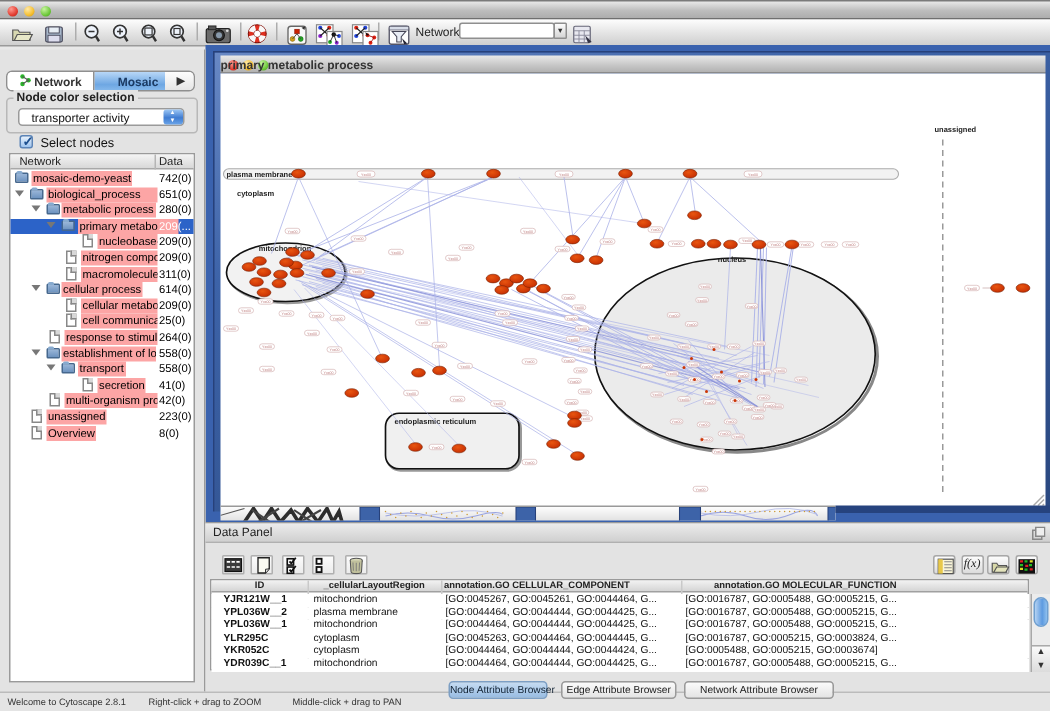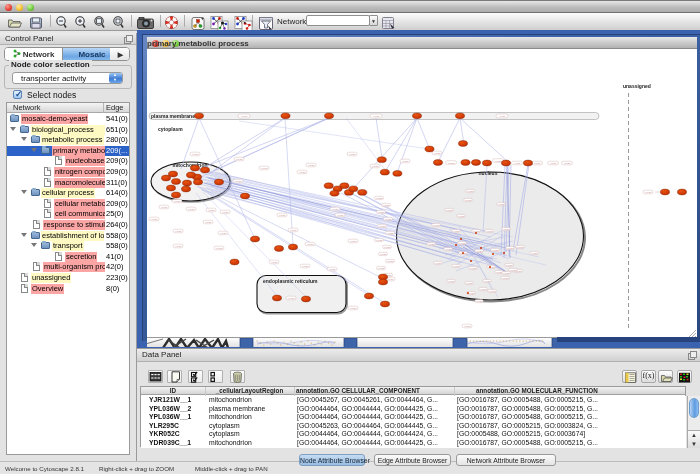--- a/index.html
+++ b/index.html
@@ -47,21 +47,21 @@
 #treebox { left:6px; top:69px; width:124px; height:353px; background:#fff; border:1px solid #9a9a9a; }
 #treehead { position:absolute; left:0; top:0; width:122px; height:10px;
   background:linear-gradient(#f4f4f4,#d8d8d8); border-bottom:1px solid #a8a8a8; }
 #treehead .h1 { position:absolute; left:6px; top:0px; font-size:7.5px; color:#222; }
 #treehead .h2 { position:absolute; left:99px; top:0px; font-size:7.5px; color:#222; }
 #treehead .hd { position:absolute; left:96px; top:0; width:1px; height:10px; background:#b5b5b5; }
 .trow { position:absolute; left:0; width:122px; height:10px; font-size:7.5px; color:#000; white-space:nowrap; }
 .trow .lbl { position:absolute; top:0; height:10px; line-height:10px; padding:0 1px; overflow:hidden; }
 .trow .cnt { position:absolute; left:99px; top:0; line-height:10px; }
 .grn { background:#fca5a5; }
-.red { background:#fef9c3; }
+.red { background:#fca5a5; }
 .sel { background:#2c63c8; }
 .sel .cnt { color:#fff; }
 .arr { position:absolute; top:2px; width:0; height:0; border-left:3.2px solid transparent; border-right:3.2px solid transparent; border-top:4.5px solid #777; }
 .fold { position:absolute; top:1px; width:9px; height:7px; background:linear-gradient(#9ab6d8,#6d93c0); border:1px solid #46688e; border-radius:1px; }
 .fold:before { content:""; position:absolute; left:0px; top:-2px; width:4px; height:2px; background:#87aacf; border-radius:1px 1px 0 0; }
 .file { position:absolute; top:0px; width:7px; height:9px; background:#fff; border:1px solid #888; }
 .file:before { content:""; position:absolute; right:-1px; top:-1px; width:3px; height:3px; background:#d8d8d8; border-left:1px solid #888; border-bottom:1px solid #888; }
 
 #mdi { left:137px; top:30px; width:563px; height:318px; background:#3a62ae; }
 
@@ -201,27 +201,20 @@
 <path d="M382.5 7.5 L393.5 7.5 M386 7.5 L386 15.5 M389.5 7.5 L389.5 15.5 M382.5 10.5 L393.5 10.5 M382.5 13 L393.5 13" stroke="#889" stroke-width="0.6"></path>
 <path d="M390 10.5 L394.5 15 L392 15.7 Z" fill="#334"></path>
 </g>
 </svg>
   <span class="abs" id="searchlbl">Network:</span>
   <div class="abs" id="searchbox"></div>
   <div class="abs" id="searchbtn">▼</div>
 </div>
 <div class="abs" id="mdi"></div>
 <div class="abs" id="cp">
-  <div class="abs" id="cp-head">
-      <span>Control Panel</span>
-    <svg style="position:absolute;right:3px;top:2px" width="9" height="9" viewBox="0 0 9 9">
-        <rect x="0.5" y="2.5" width="6" height="6" fill="none" stroke="#888"></rect>
-        <rect x="2.5" y="0.5" width="6" height="6" fill="#eee" stroke="#888"></rect>
-      </svg>
-  </div>
   <div class="abs" id="cp-tabs">
     <div class="cptab" id="tab-network"><svg width="8" height="9" viewBox="0 0 8 9" style="vertical-align:-1px">
           <circle cx="2" cy="2" r="1.5" fill="#2ab52a"></circle>
           <circle cx="6" cy="4.5" r="1.5" fill="#2ab52a"></circle>
           <circle cx="2" cy="7" r="1.5" fill="#2ab52a"></circle>
           <path d="M2 2L6 4.5L2 7" stroke="#555" fill="none" stroke-width="0.7"></path>
         </svg> Network</div>
     <div class="cptab" id="tab-mosaic">Mosaic</div>
     <div class="cptab" id="tab-arrow">▶</div>
   </div>
@@ -230,43 +223,43 @@
   <div class="abs" id="combo">
       <span>transporter activity</span>
       <div id="combo-step"></div>
     </div>
   <div class="abs" id="chk"></div>
   <span class="abs" id="chklbl">Select nodes</span>
   <div class="abs" id="treebox">
     <div id="treehead">
         <span class="h1">Network</span>
         <span class="hd"></span>
-        <span class="h2">Edge</span>
+        <span class="h2">Data</span>
       </div>
     <div class="trow" style="top:11.0px">
         <span class="fold" style="left:3.0px"></span>
         <span class="lbl grn" style="left:14px;max-width:84px">mosaic-demo-yeast</span>
-        <span class="cnt">541(0)</span>
+        <span class="cnt">742(0)</span>
       </div>
     <div class="trow" style="top:21.6px">
         <span class="arr" style="left:3.0px"></span>
         <span class="fold" style="left:13.0px"></span>
         <span class="lbl red" style="left:24px;width:74px">biological_process</span>
         <span class="cnt">651(0)</span>
       </div>
     <div class="trow" style="top:32.2px">
         <span class="arr" style="left:13.5px"></span>
         <span class="fold" style="left:23.5px"></span>
         <span class="lbl red" style="left:34px;width:63px">metabolic process</span>
         <span class="cnt">280(0)</span>
       </div>
     <div class="trow sel" style="top:42.8px">
         <span class="arr" style="left:24.0px"></span>
         <span class="fold" style="left:34.0px"></span>
-        <span class="lbl grn" style="left:45px;width:53px">primary metabo</span>
+        <span class="lbl grn" style="left:45px;width:67px">primary metabo</span>
         <span class="cnt">209(...</span>
       </div>
     <div class="trow" style="top:53.4px">
         <span class="file" style="left:48px"></span>
         <span class="lbl grn" style="left:58px;width:40px">nucleobase-</span>
         <span class="cnt">209(0)</span>
       </div>
     <div class="trow" style="top:64.0px">
         <span class="file" style="left:37px"></span>
         <span class="lbl grn" style="left:47px;width:51px">nitrogen compo</span>
@@ -806,21 +799,21 @@
       </svg>
     </div>
   <div class="dbtnr" style="left:485.0px">
       <svg width="13" height="11" viewBox="0 0 13 11" style="position:absolute;left:0.5px;top:0.5px">
         <rect x="1.5" y="0.8" width="10" height="9.6" fill="#f8f4d8" stroke="#555" stroke-width="0.8"></rect>
         <rect x="1.5" y="0.8" width="3" height="9.6" fill="#e8c84a"></rect>
         <path d="M5.5 2.5 L10.5 2.5 M5.5 4.5 L10.5 4.5 M5.5 6.5 L10.5 6.5 M5.5 8.5 L10.5 8.5" stroke="#888" stroke-width="0.7"></path>
       </svg>
     </div>
   <div class="dbtnr" style="left:503.5px">
-      <div style="position:absolute;left:1px;top:0px;font-size:8px;font-family:'Liberation Serif',serif;color:#222">f(x)</div>
+      <div style="position:absolute;left:1px;top:0px;font-size:8px;font-style:italic;font-family:'Liberation Serif',serif;color:#222">f(x)</div>
     </div>
   <div class="dbtnr" style="left:521.0px">
       <svg width="13" height="11" viewBox="0 0 13 11" style="position:absolute;left:0.5px;top:0.5px">
         <path d="M1.5 9.5 L1.5 3.5 L4.5 3.5 L5.5 5 L11 5 L11 9.5 Z" fill="#d8d8a8" stroke="#555" stroke-width="0.8"></path>
         <path d="M2.5 9.5 L4.5 6 L12.5 6 L10.5 9.5 Z" fill="#e4e4bc" stroke="#555" stroke-width="0.8"></path>
       </svg>
     </div>
   <div class="dbtnr" style="left:539.5px">
       <svg width="13" height="11" viewBox="0 0 13 11" style="position:absolute;left:0.5px;top:0.5px">
         <rect x="1" y="0.8" width="11" height="9.6" fill="#111"></rect>

